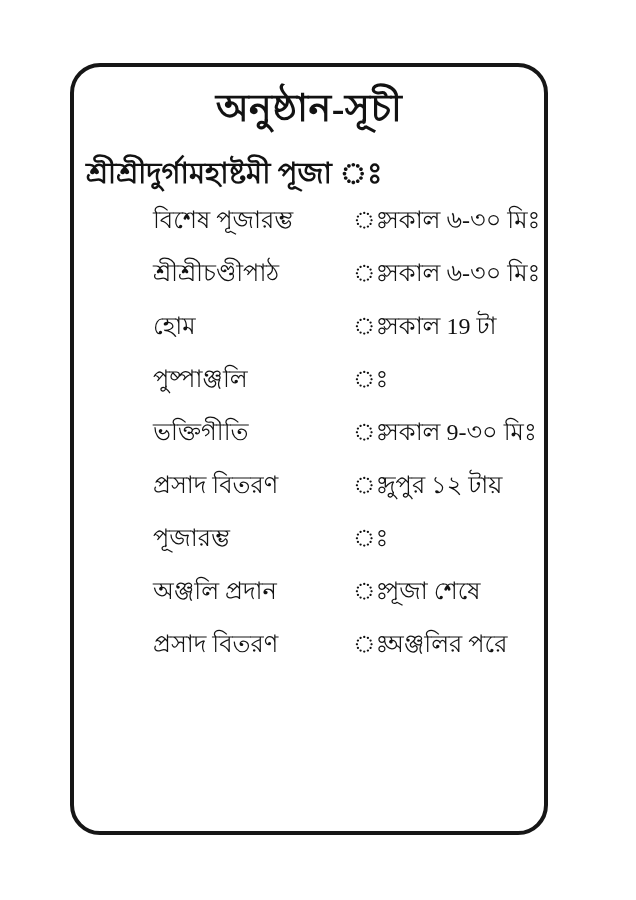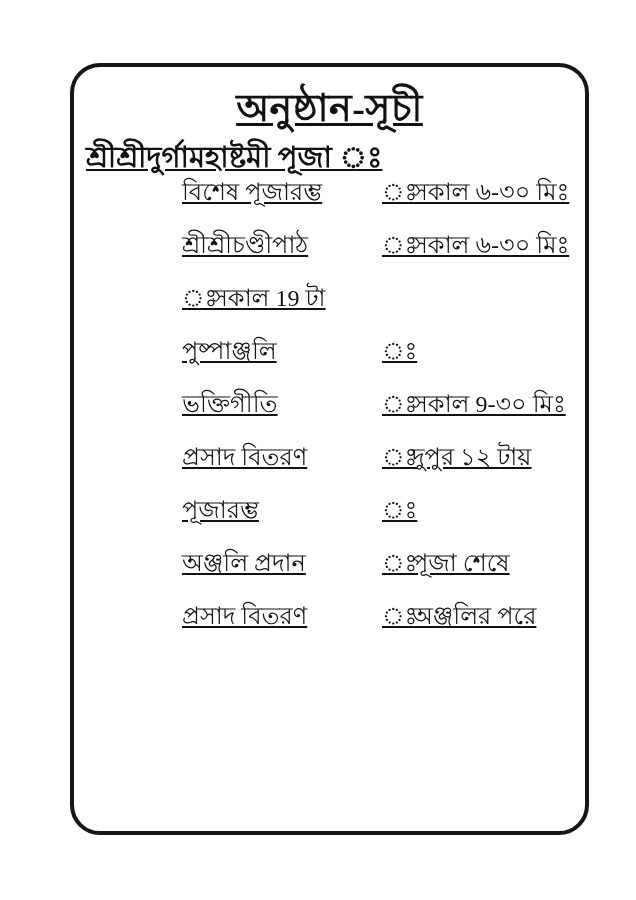--- a/index.html
+++ b/index.html
@@ -18,51 +18,50 @@
   }
   body {
     position: relative;
     font-family: "Liberation Serif", "DejaVu Serif", serif;
     color: var(--ink);
   }
   .frame {
     position: absolute;
     left: 70px;
     top: 63px;
-    width: 519px;
+    width: 478px;
     height: 772px;
     border: 4px solid var(--frame-border);
     border-radius: 30px;
     background: var(--paper);
-    text-decoration: underline;
   }
   .title {
     margin: 18px 0 0 0;
     text-align: center;
     font-size: 38px;
     line-height: 46px;
     font-weight: bold;
     letter-spacing: 0.5px;
   }
   .section { margin: 0; }
   .section-heading {
-    margin: 6px 0 0 12px;
+    margin: 22px 0 0 12px;
     font-size: 29px;
     line-height: 40px;
     font-weight: bold;
   }
   .section-heading.second {
     margin-top: 92px;
   }
   .rows { margin: 0; }
   .row {
     display: flex;
-    align-items: flex-start;
+    align-items: center;
     height: 53px;
-    margin-left: 108px;
+    margin-left: 79px;
     font-size: 24px;
     line-height: 30px;
   }
   .row .label { width: 200px; flex: none; }
   .row .sep   { width: 30px;  flex: none; }
   .row .value { flex: none; white-space: nowrap; }
 </style>
 </head>
 <body>
 
@@ -77,20 +76,21 @@
         <span class="label">বিশেষ পূজারম্ভ</span>
         <span class="sep">ঃ</span>
         <span class="value">সকাল ৬-৩০ মিঃ</span>
       </div>
       <div class="row">
         <span class="label">শ্রীশ্রীচণ্ডীপাঠ</span>
         <span class="sep">ঃ</span>
         <span class="value">সকাল ৬-৩০ মিঃ</span>
       </div>
       <div class="row">
+        <span class="label">হোম</span>
         <span class="sep">ঃ</span>
         <span class="value">সকাল 19 টা</span>
       </div>
       <div class="row">
         <span class="label">পুষ্পাঞ্জলি</span>
         <span class="sep">ঃ</span>
       </div>
       <div class="row">
         <span class="label">ভক্তিগীতি</span>
         <span class="sep">ঃ</span>

